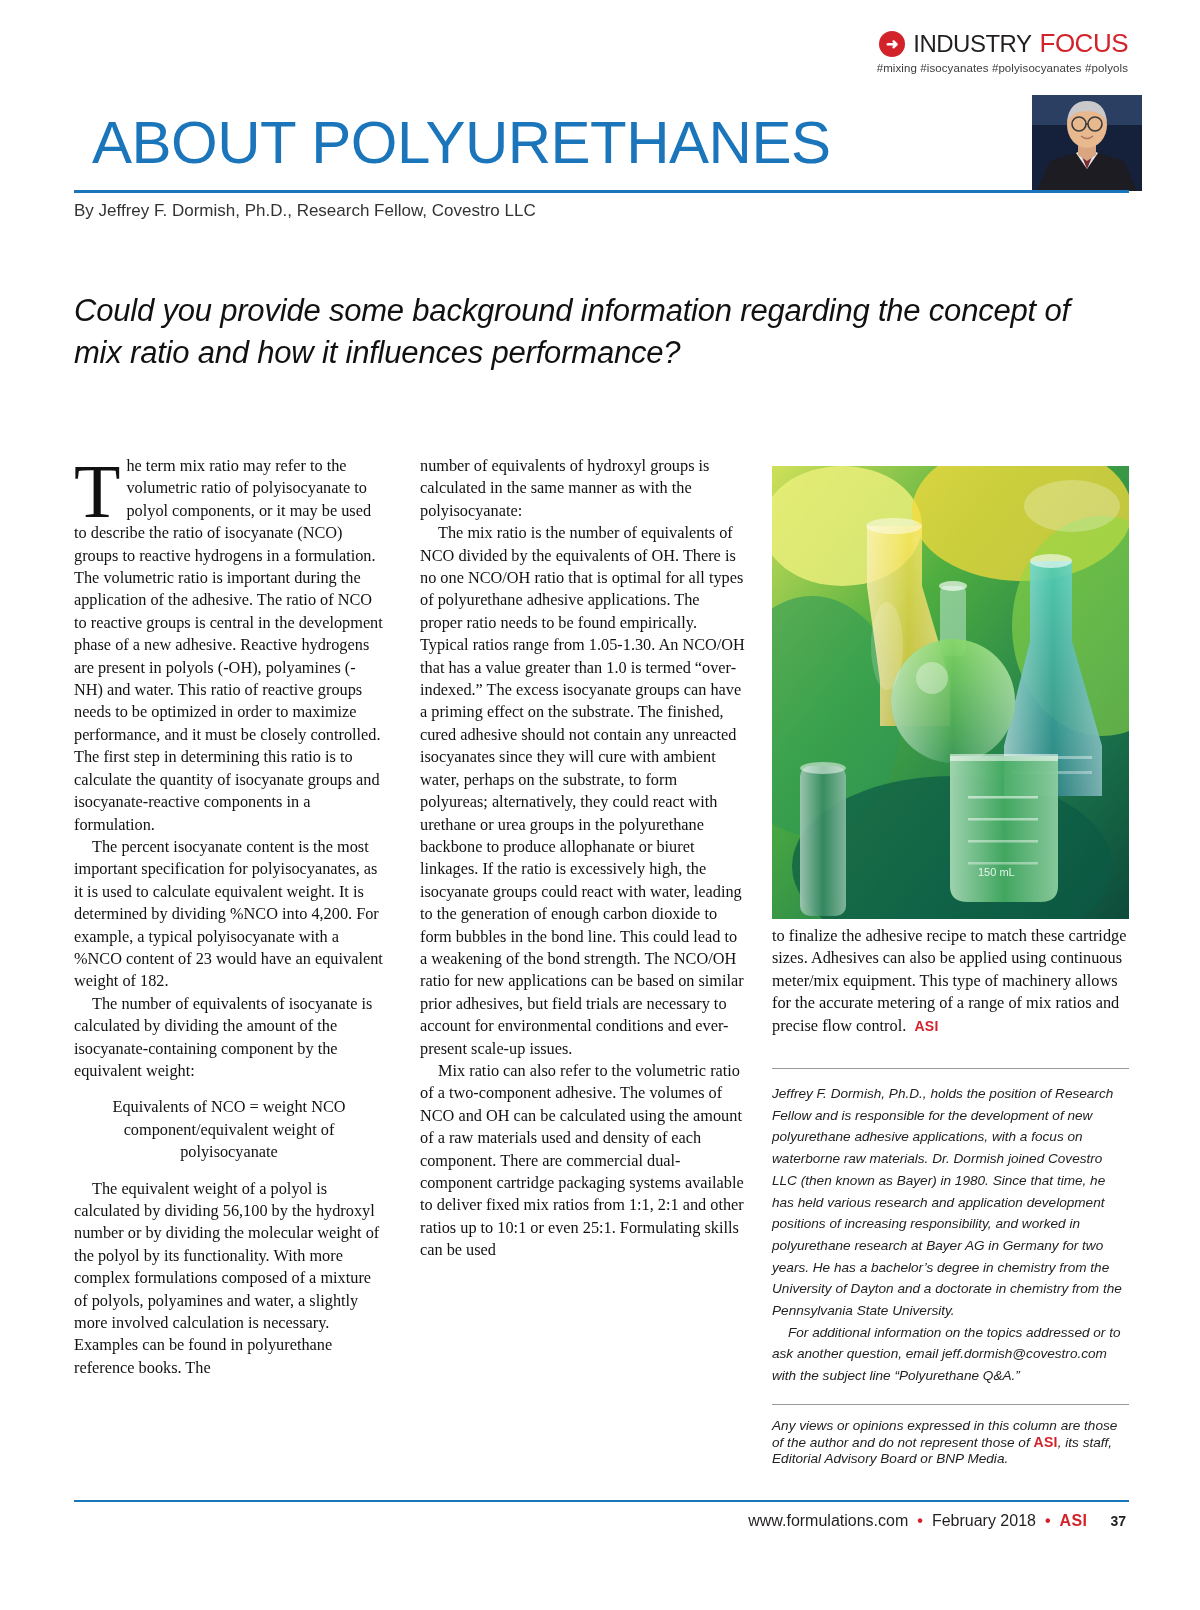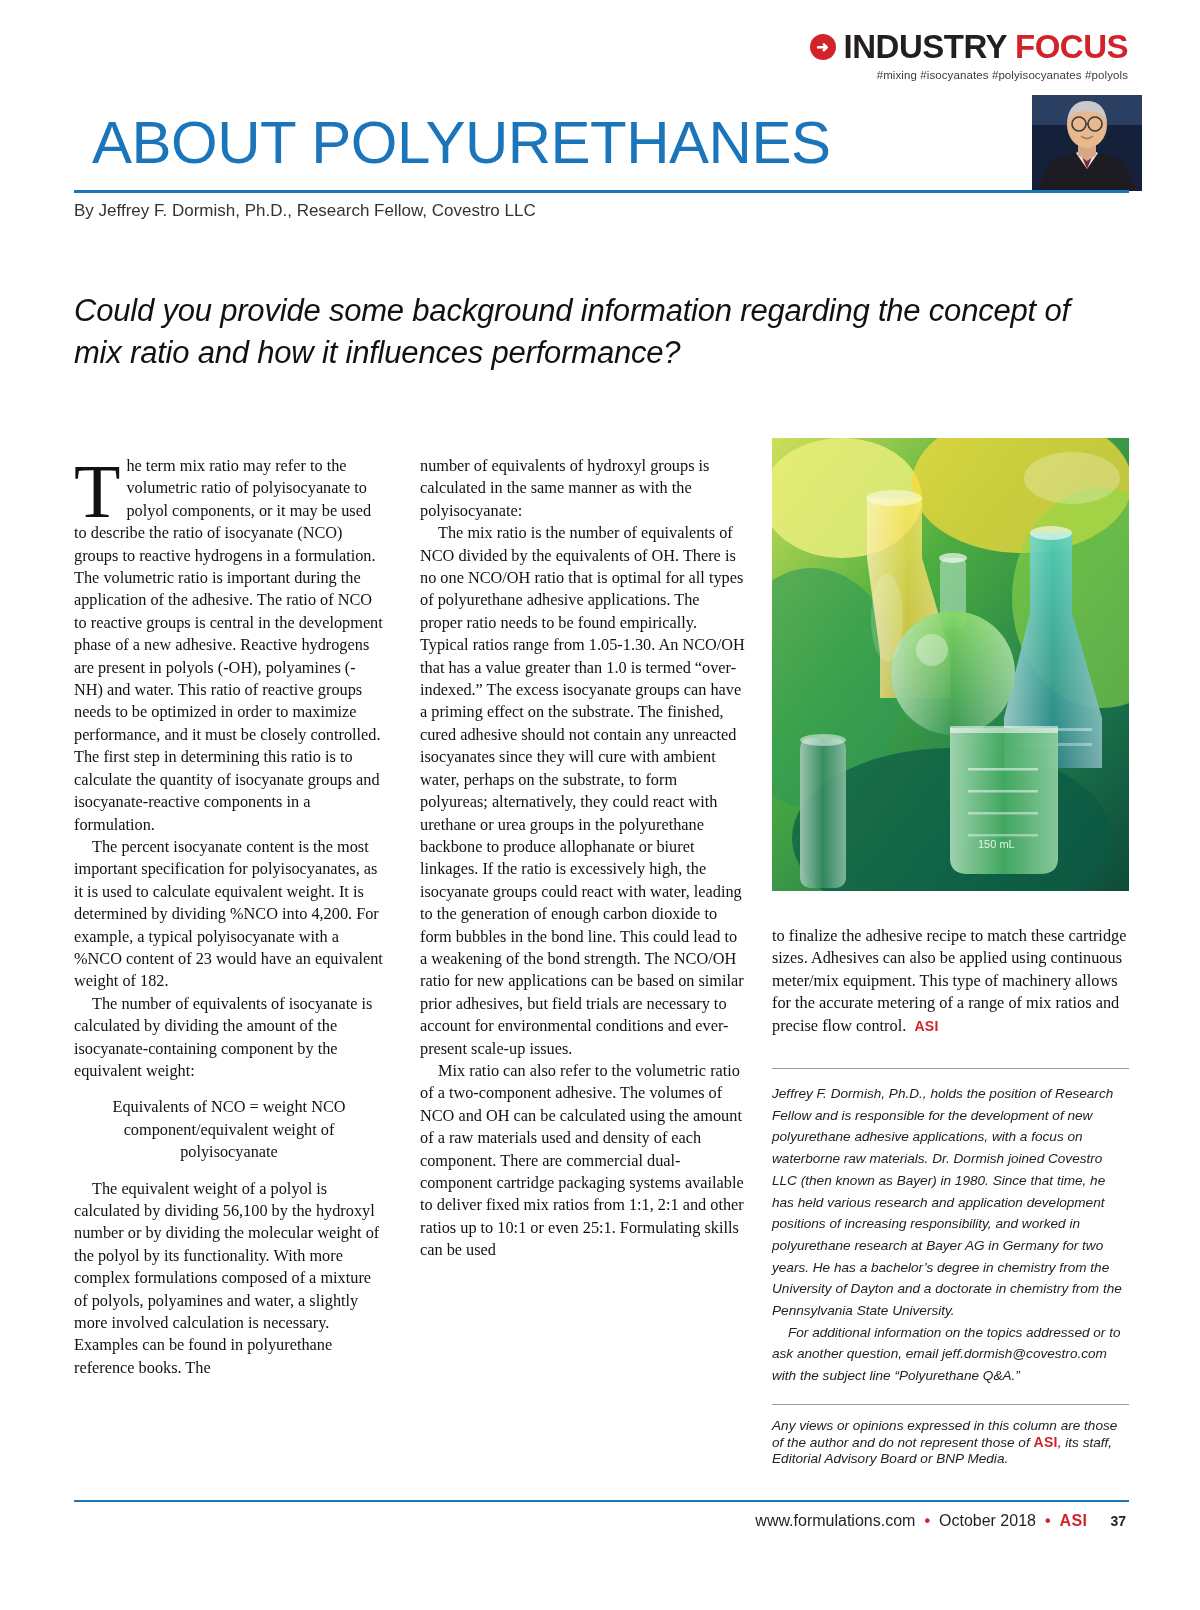--- a/index.html
+++ b/index.html
@@ -36,29 +36,29 @@
     background: #d2232a;
     color: #fff;
     font-size: 15px;
     line-height: 26px;
     text-align: center;
     font-family: "Liberation Sans", sans-serif;
     font-weight: bold;
   }
   .if-industry {
     font-family: "Liberation Sans", sans-serif;
-    font-weight: bold;
-    font-size: 33px;
+    font-weight: normal;
+    font-size: 24px;
     letter-spacing: -0.5px;
     color: #231f20;
   }
   .if-focus {
     font-family: "Liberation Sans", sans-serif;
-    font-weight: bold;
-    font-size: 33px;
+    font-weight: normal;
+    font-size: 26px;
     letter-spacing: -0.5px;
     color: #d2232a;
   }
   .if-tags {
     font-family: "Liberation Sans", sans-serif;
     font-size: 11.5px;
     color: #3b3b3b;
     margin-top: 3px;
     letter-spacing: 0.1px;
   }
@@ -153,21 +153,21 @@
     font-size: 76px;
     line-height: 60px;
     padding: 6px 6px 0 0;
     font-family: "Liberation Serif", serif;
     color: #111;
   }
 
   .photo {
     position: absolute;
     left: 772px;
-    top: 438px;
+    top: 466px;
     width: 357px;
     height: 481px;
     overflow: hidden;
   }
 
   .asi-inline {
     font-family: "Liberation Sans", sans-serif;
     font-weight: bold;
     color: #d2232a;
     font-size: 14px;
@@ -390,17 +390,17 @@
 <div class="bio-rule" id="bio-rule-2"></div>
 
 <div class="disclaimer">
   <span>Any views or opinions expressed in this column are those of the author and do not represent those of </span><span class="asi-inline" style="font-style:normal;">ASI</span><span>, its staff, Editorial Advisory Board or BNP Media.</span>
 </div>
 
 <div class="footer-rule"></div>
 <div class="footer">
   <span>www.formulations.com</span>
   <span class="dot">•</span>
-  <span>October 2018</span>
+  <span>February 2018</span>
   <span class="dot">•</span>
   <span class="asi">ASI</span>
   <span class="pg">37</span>
 </div>
 
 </body></html>

